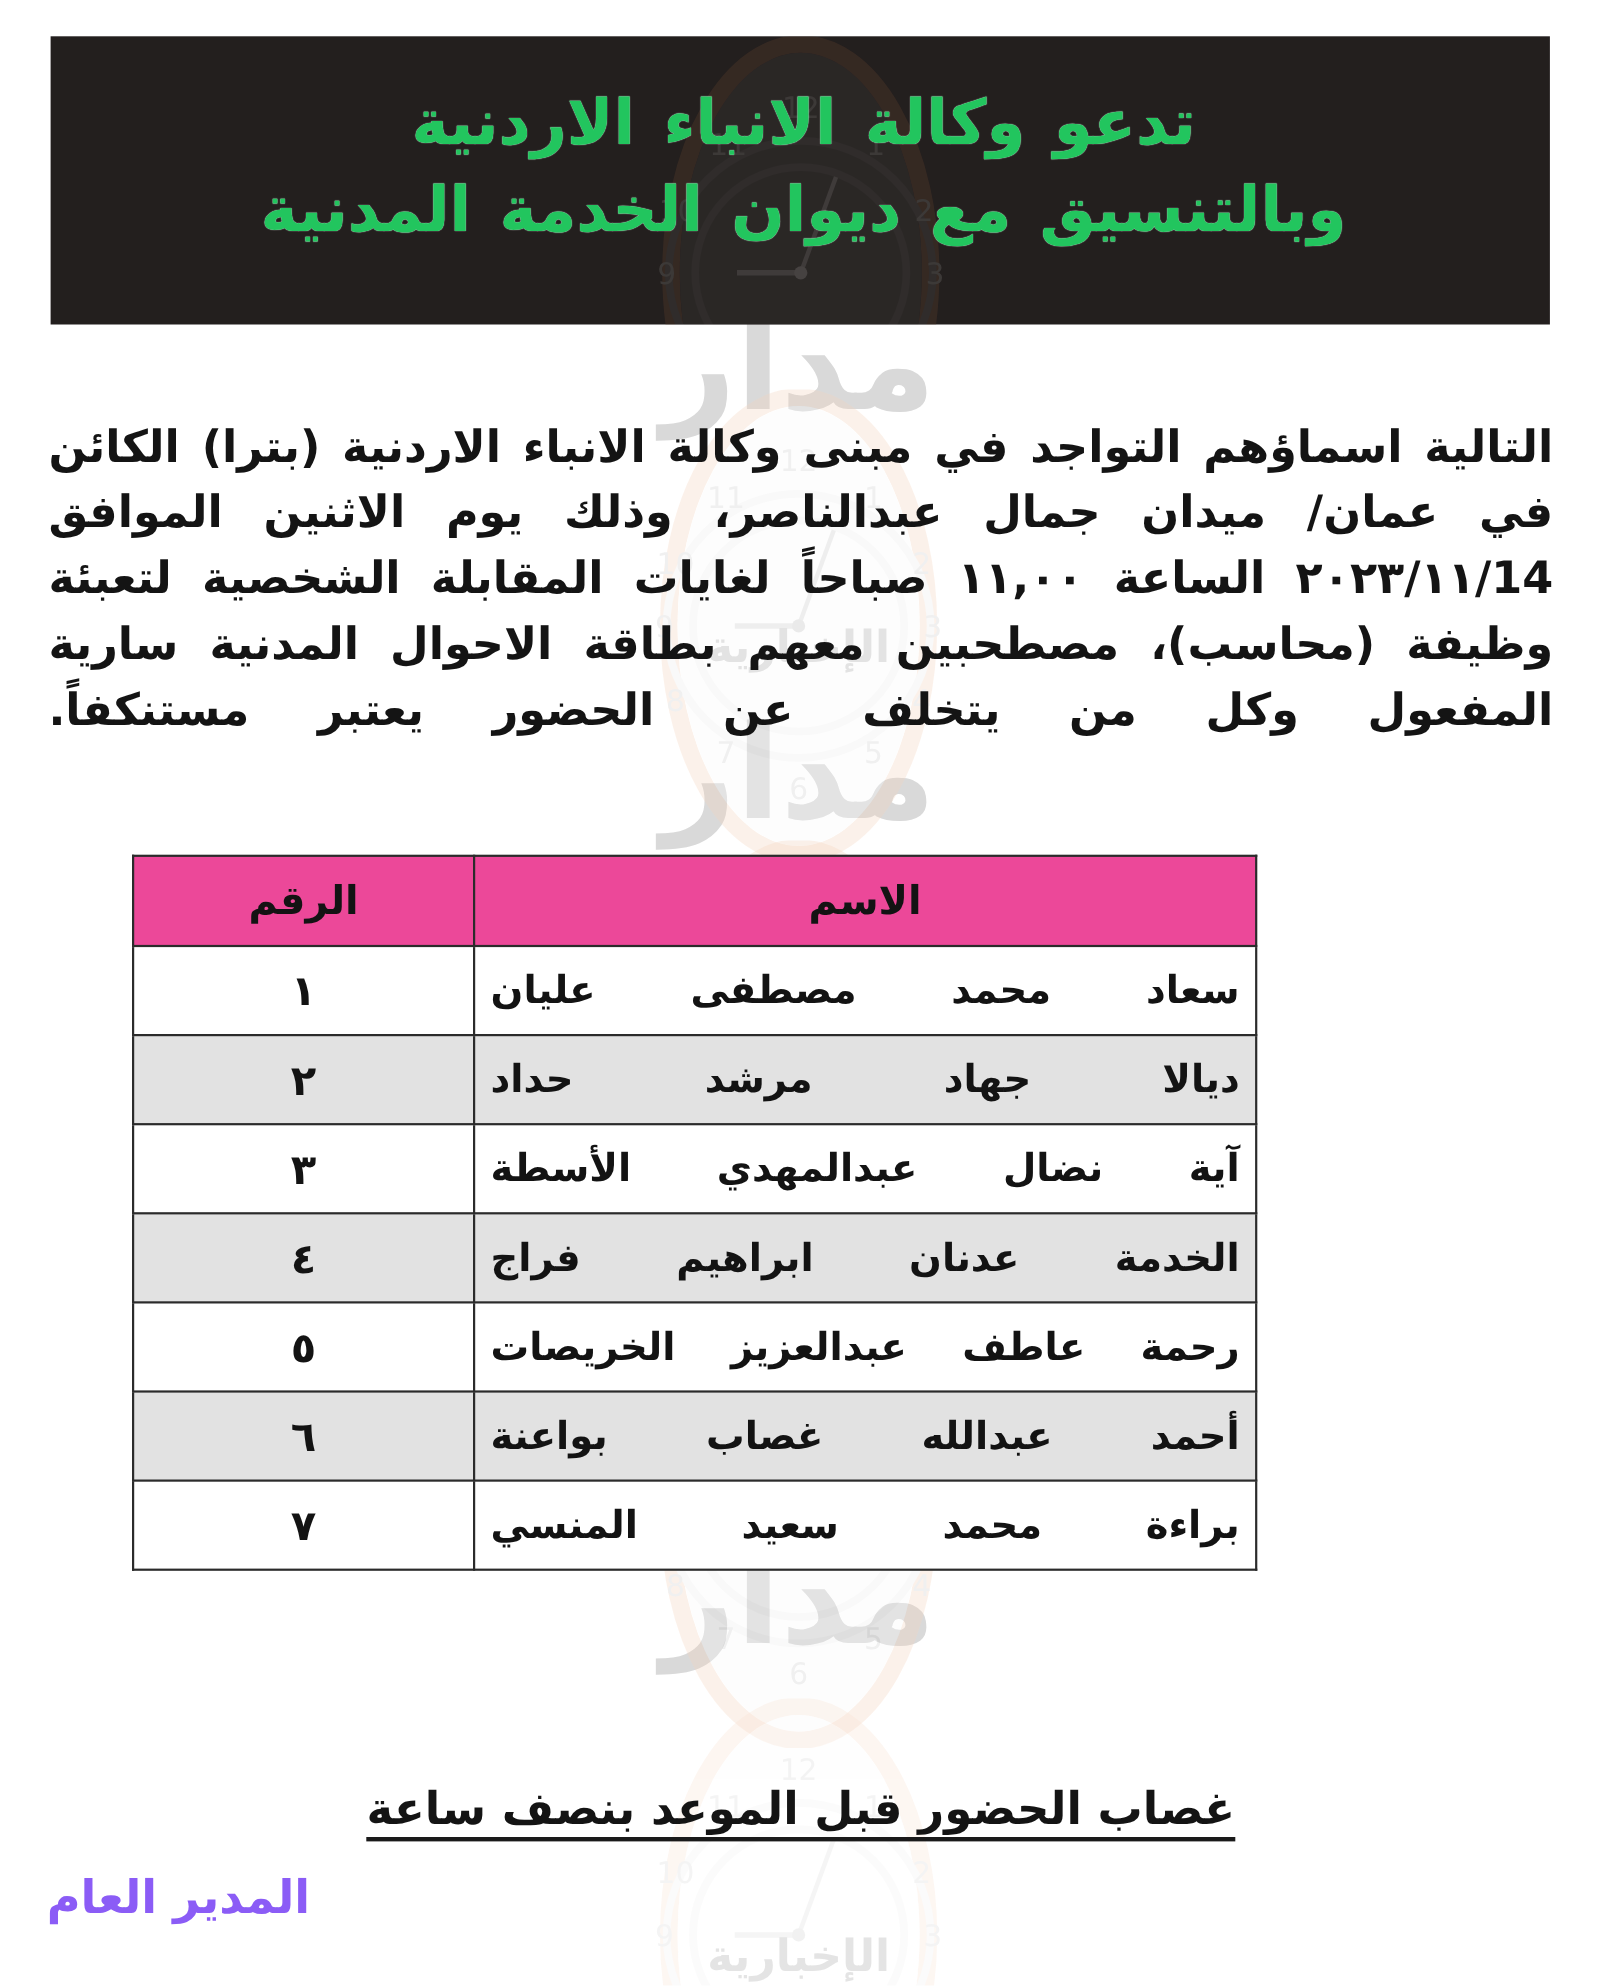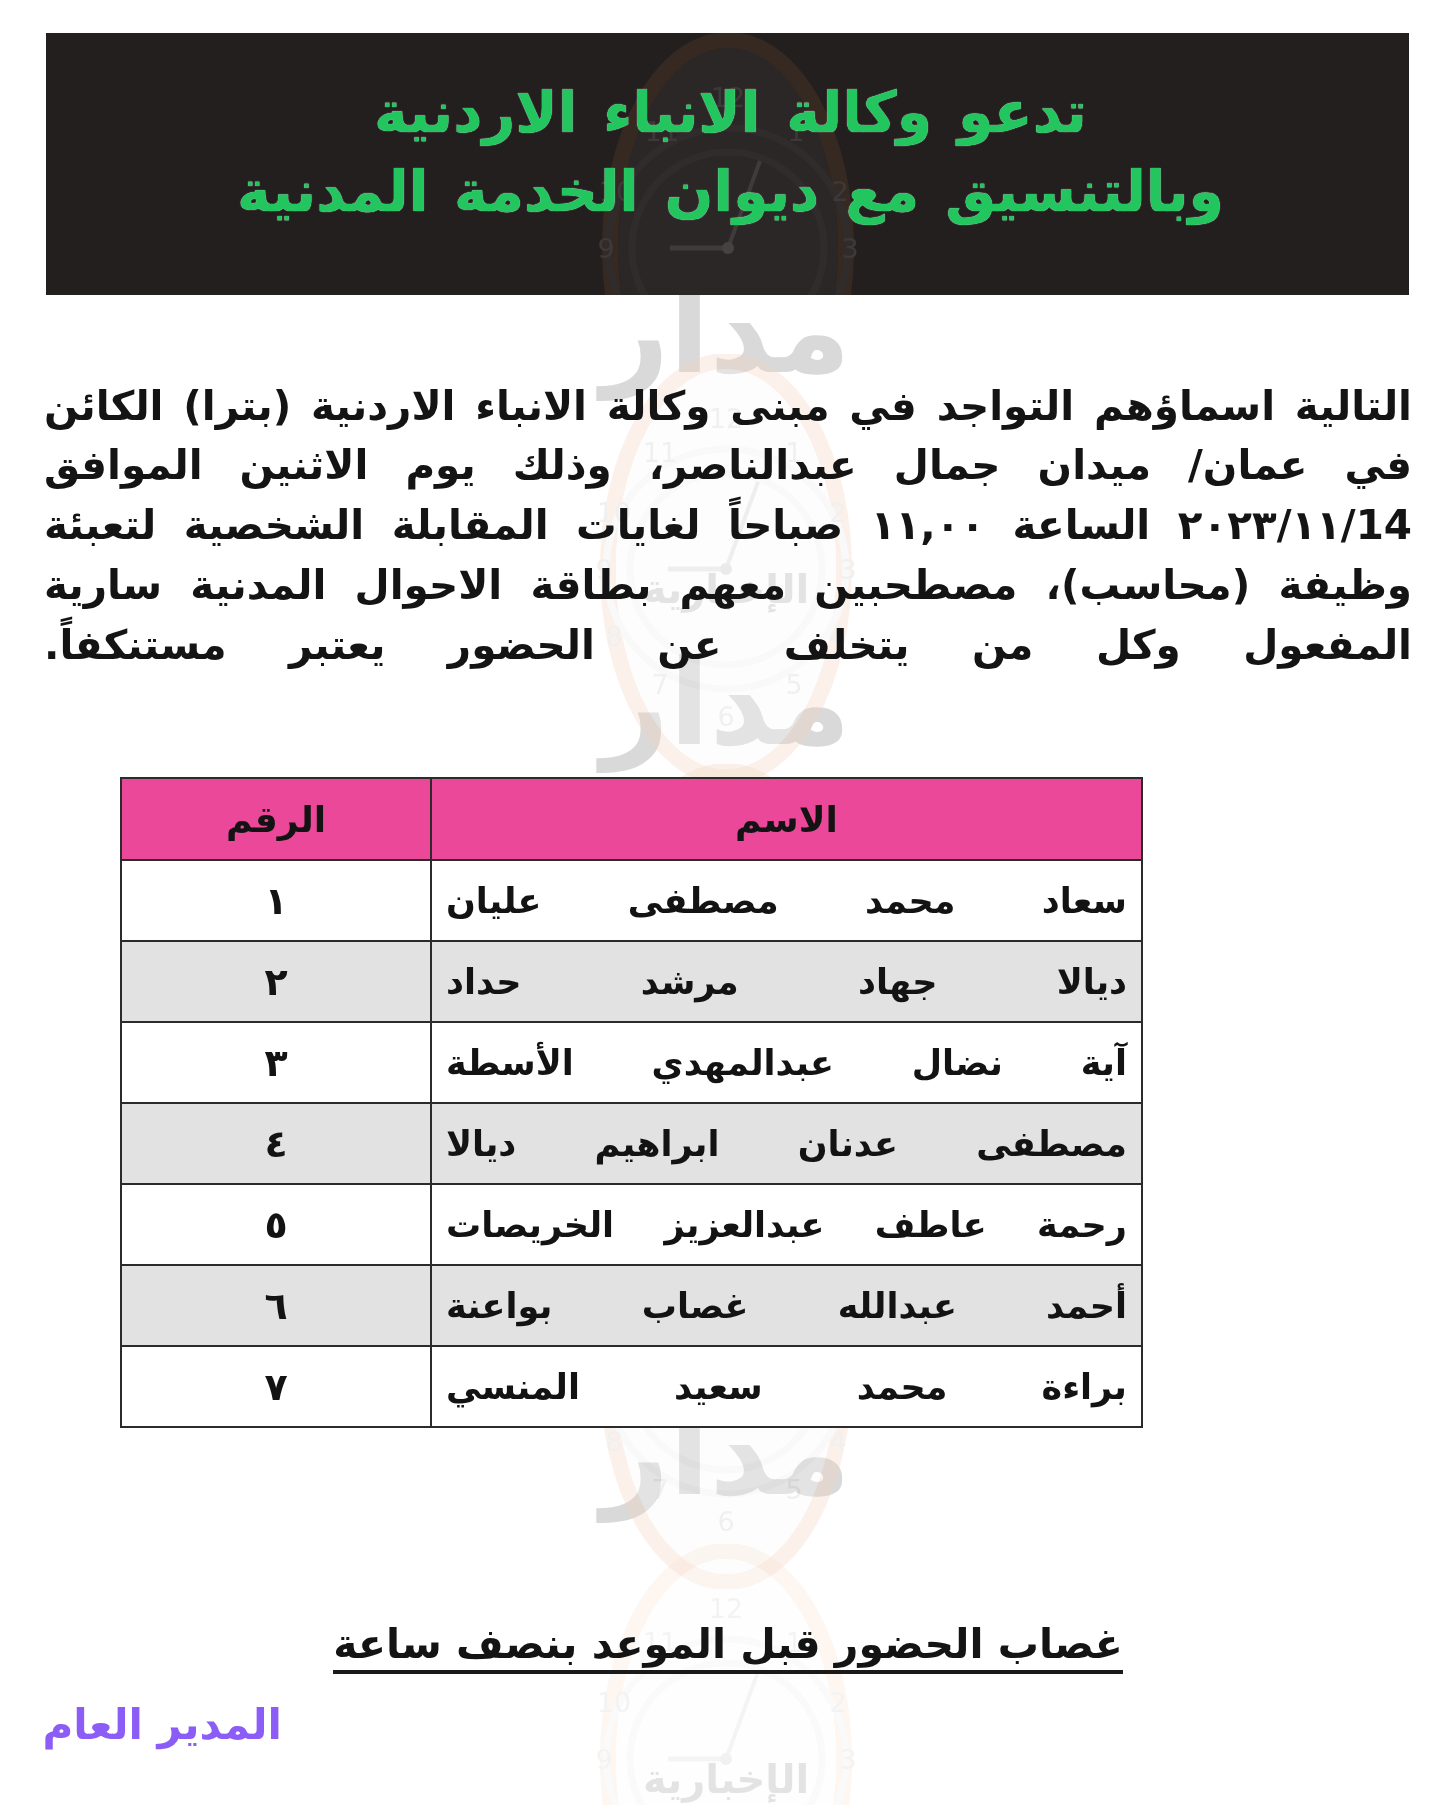--- a/index.html
+++ b/index.html
@@ -342,21 +342,21 @@
       </tr>
       <tr class="shaded">
         <td class="name">ديالا جهاد مرشد حداد</td>
         <td class="num">٢</td>
       </tr>
       <tr class="plain">
         <td class="name">آية نضال عبدالمهدي الأسطة</td>
         <td class="num">٣</td>
       </tr>
       <tr class="shaded">
-        <td class="name">مصطفى عدنان ابراهيم ديالا</td>
+        <td class="name">الخدمة عدنان ابراهيم فراج</td>
         <td class="num">٤</td>
       </tr>
       <tr class="plain">
         <td class="name">رحمة عاطف عبدالعزيز الخريصات</td>
         <td class="num">٥</td>
       </tr>
       <tr class="shaded">
         <td class="name">أحمد عبدالله غصاب بواعنة</td>
         <td class="num">٦</td>
       </tr>

